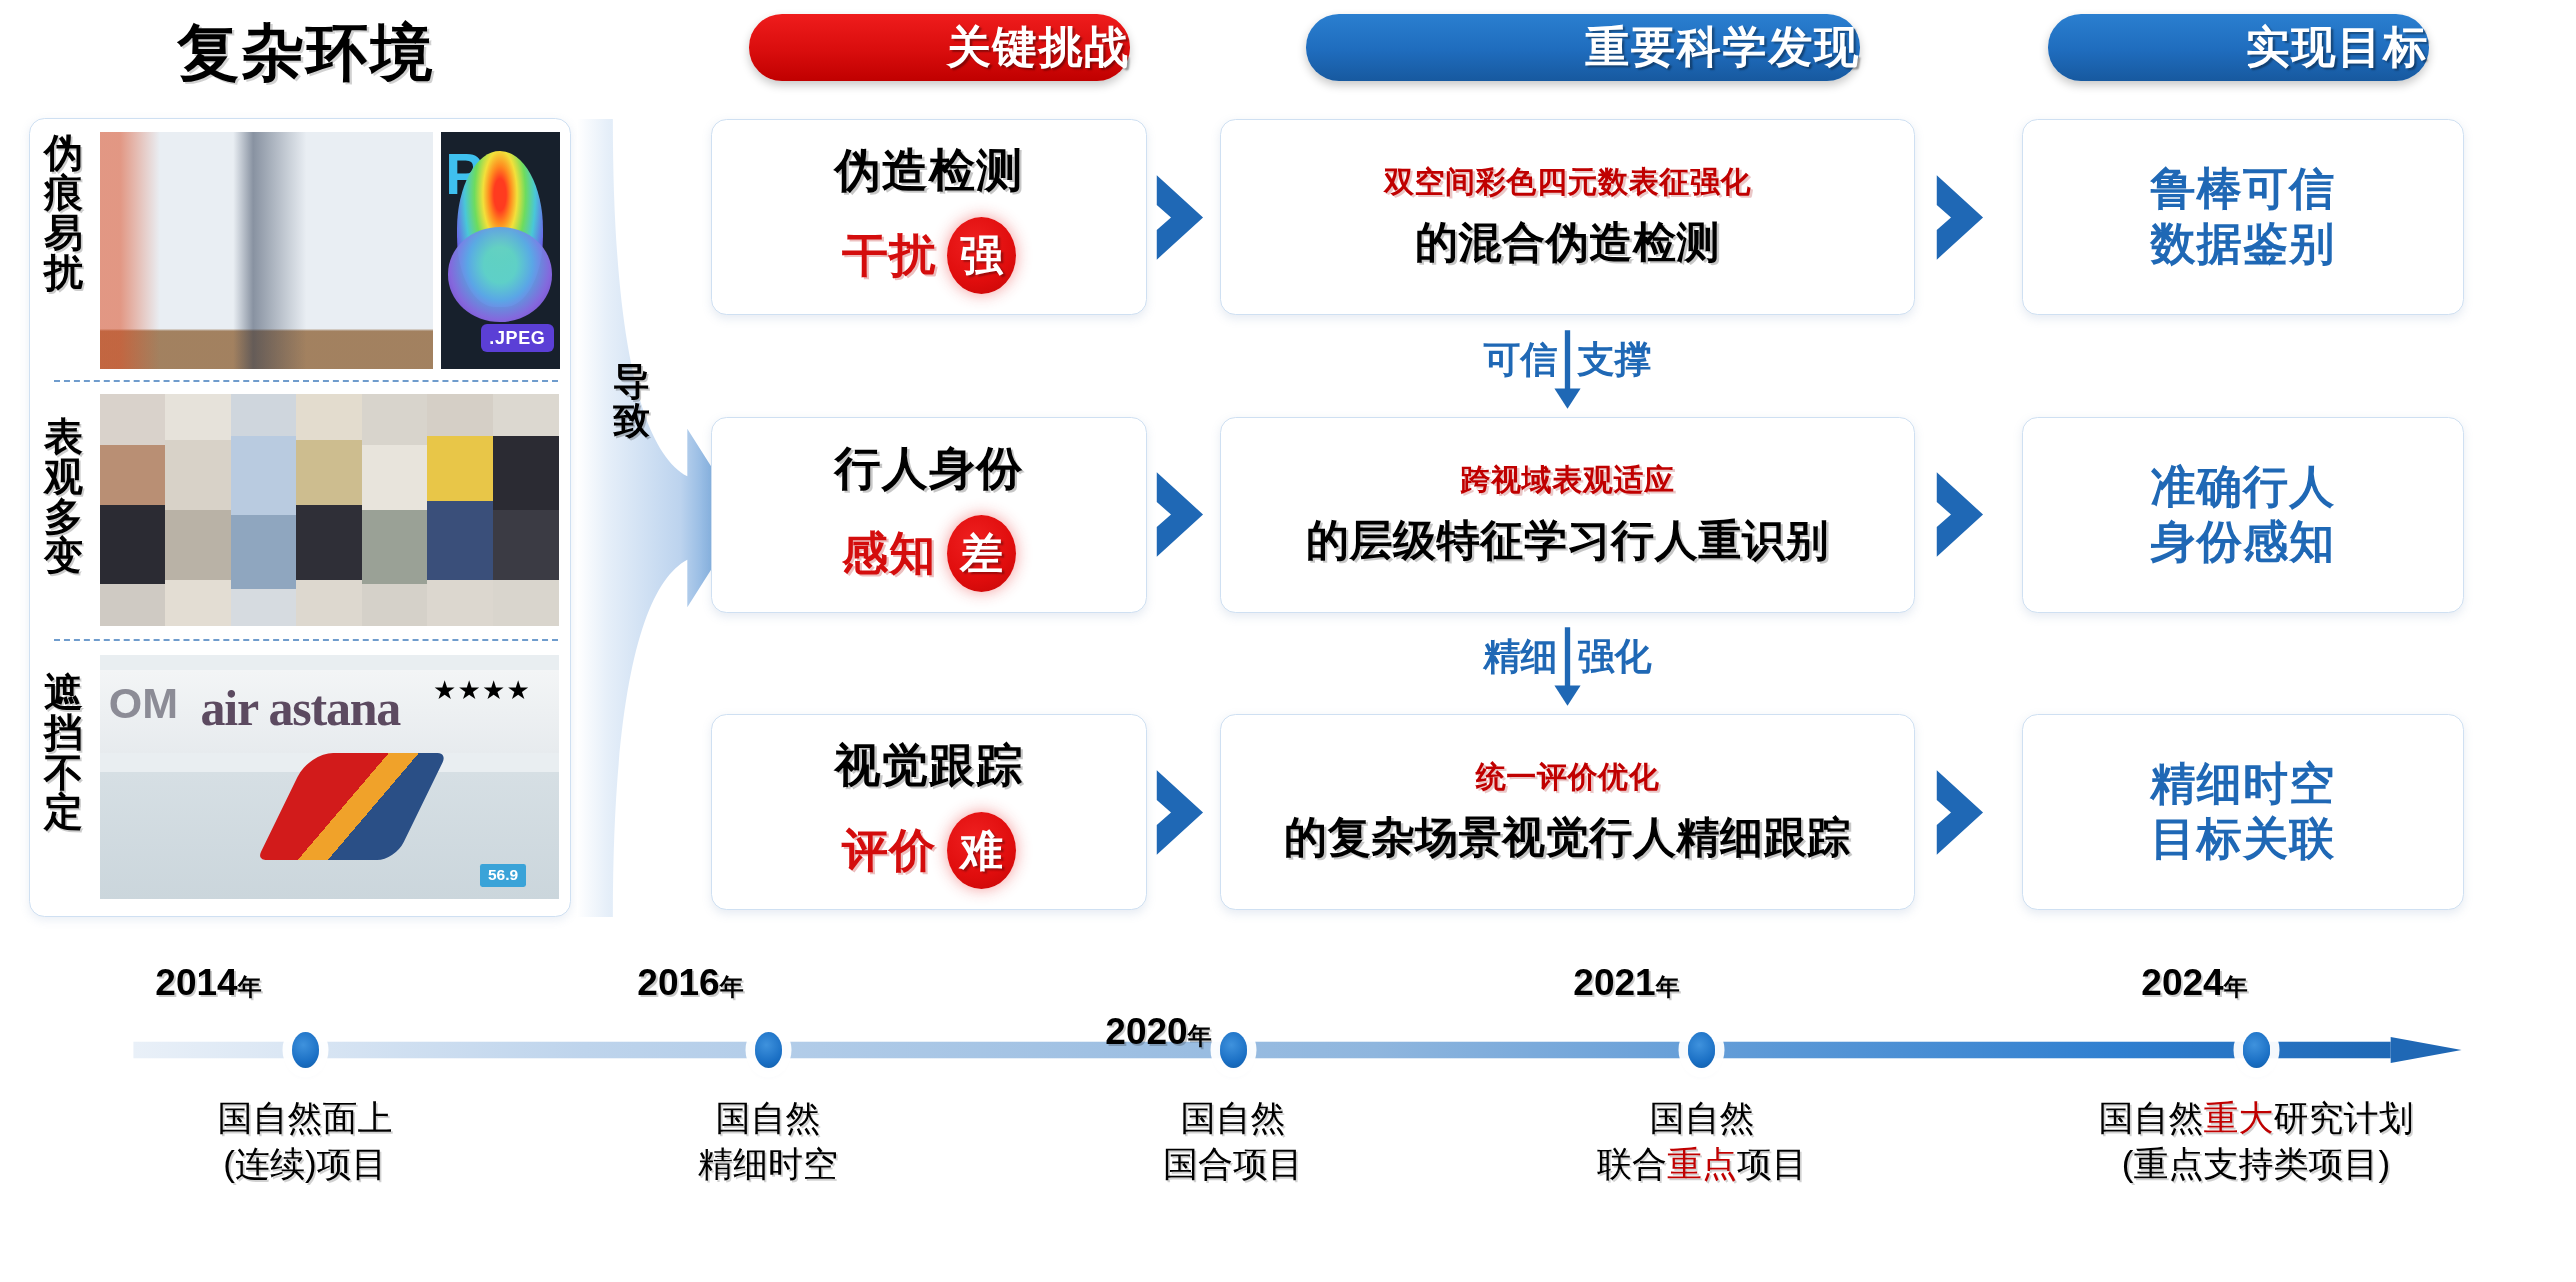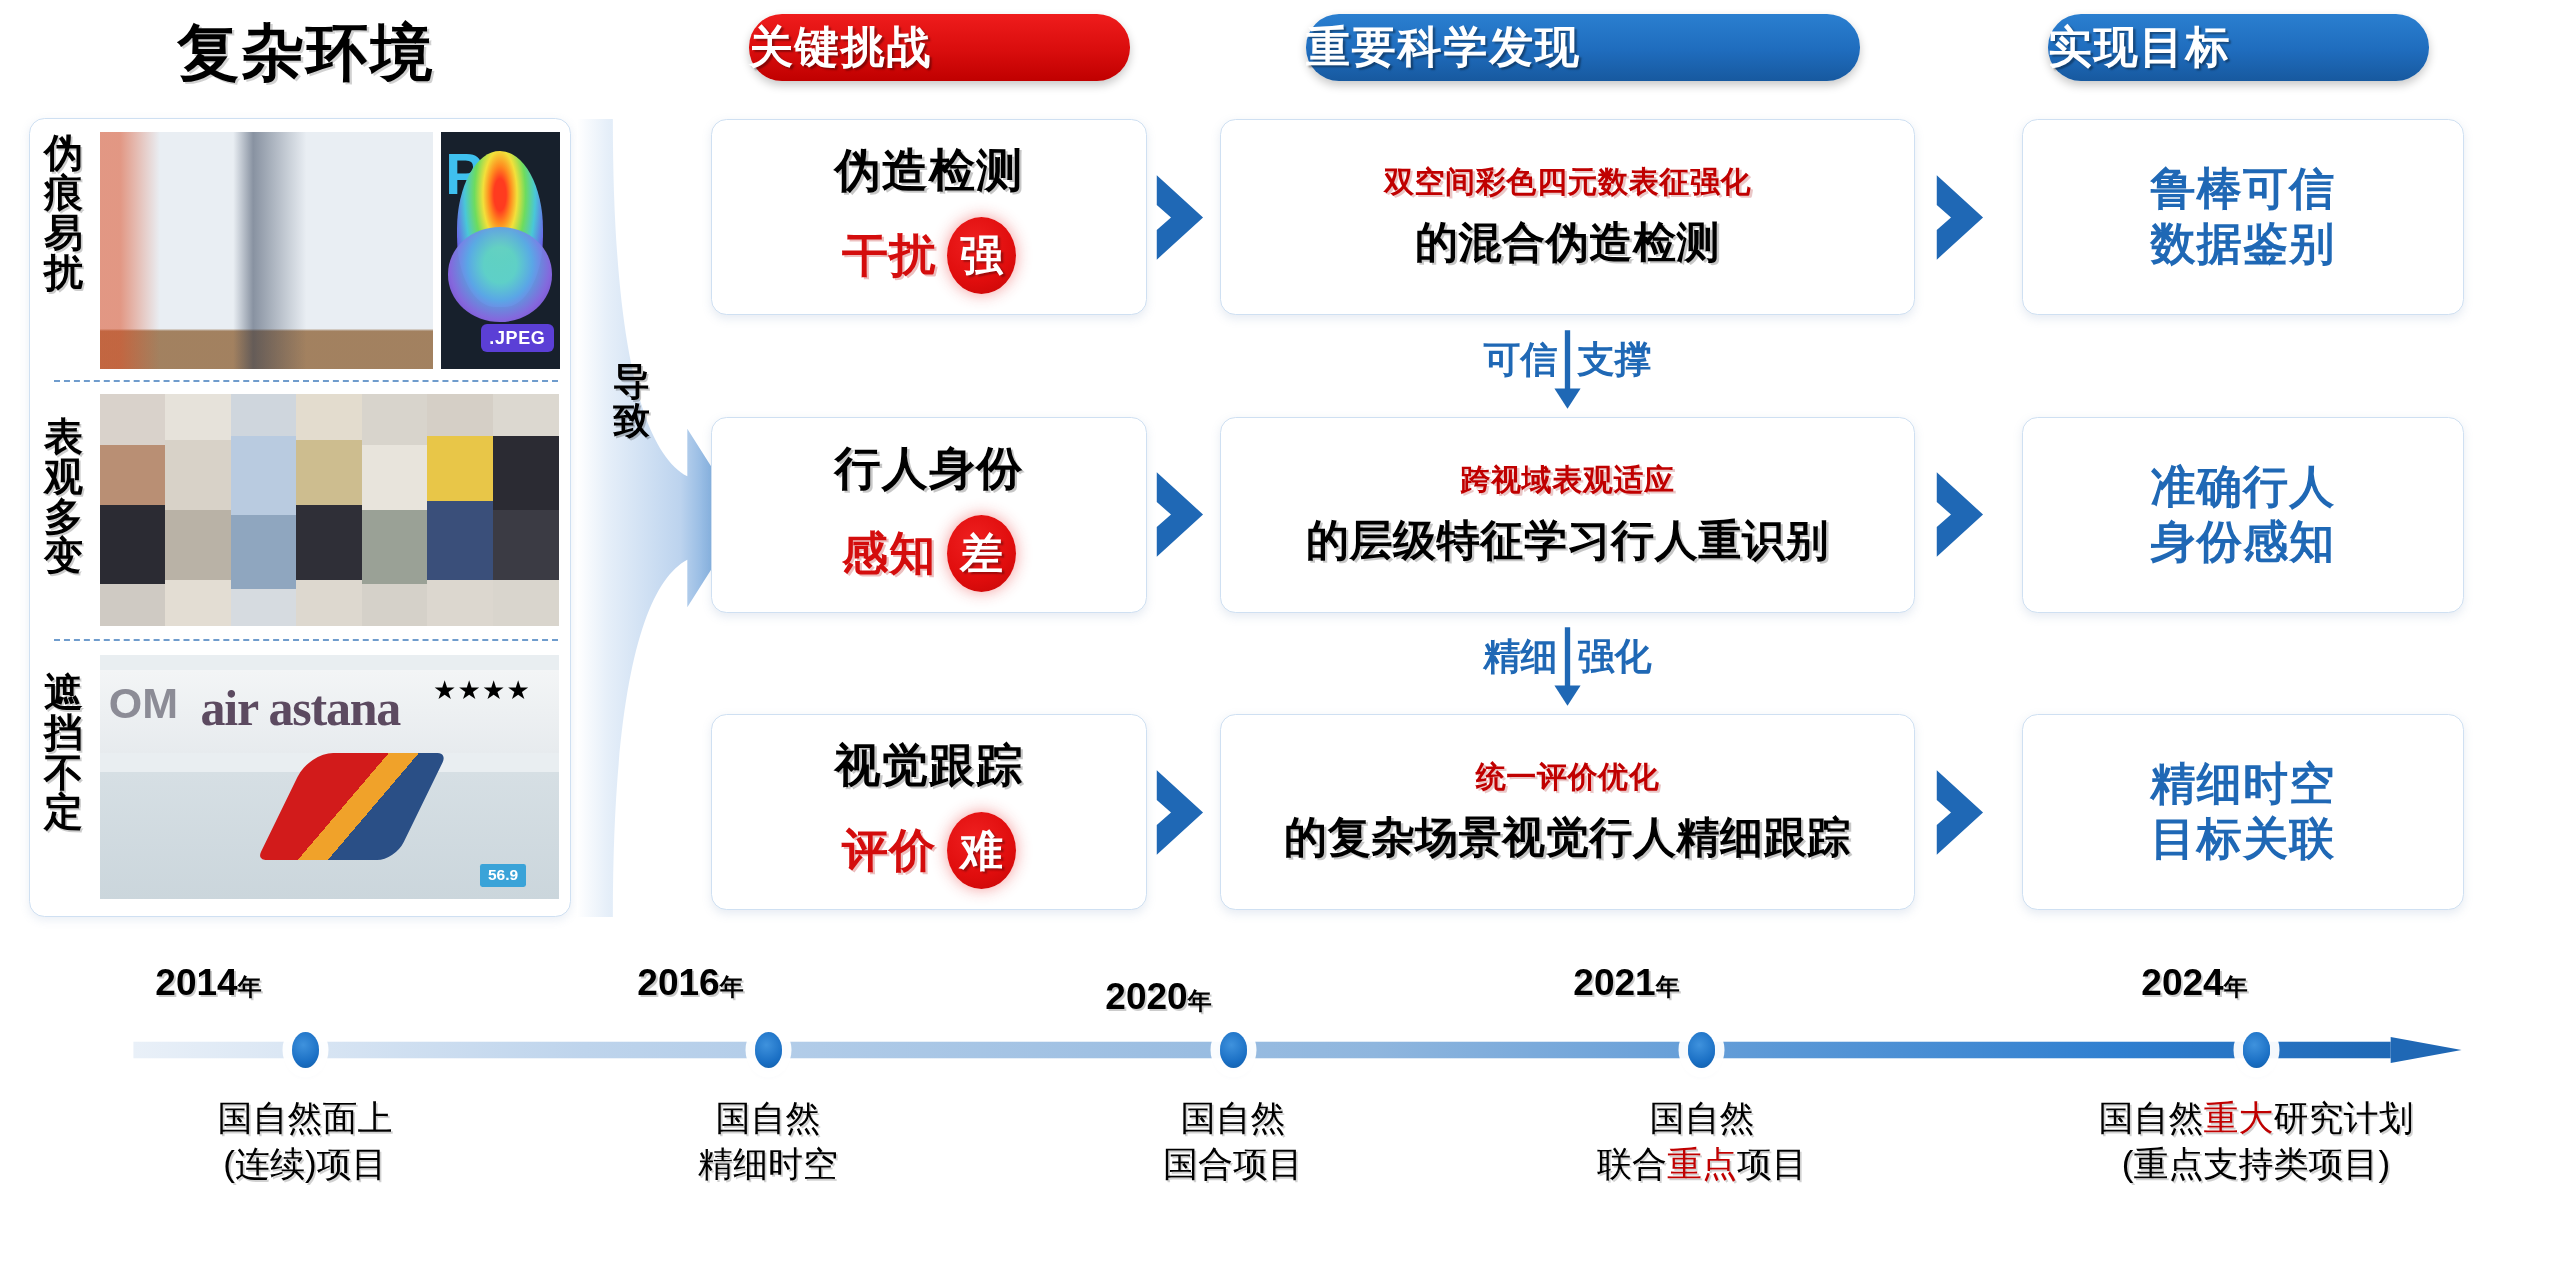--- a/index.html
+++ b/index.html
@@ -14,21 +14,21 @@
   
   .hdr-title {
     position: absolute; left: 89px; top: 10.7px; width: 434px;
     text-align: center;
     font-size: 62px; font-weight: bold; color: #000;
     letter-spacing: 2.4px; white-space: nowrap;
     text-shadow: 2.4px 2.4px 0 rgba(0,0,0,0.18);
   }
   .badge {
     position: absolute; height: 67px; border-radius: 33px;
-    display: flex; align-items: center; justify-content: flex-start;
+    display: flex; align-items: center; justify-content: flex-end;
     color: #fff; font-size: 44px; font-weight: bold; letter-spacing: 1.8px;
     white-space: nowrap;
     box-shadow: 0 4.2px 9.5px rgba(0,0,0,0.22);
     text-shadow: 2.4px 2.4px 1.8px rgba(0,0,0,0.35);
   }
   .badge-red { background: linear-gradient(180deg,#ef1c1c 0%,#d90d0d 55%,#c00000 100%); }
   .badge-blue { background: linear-gradient(180deg,#2a7fd0 0%,#1f6cbd 55%,#17599f 100%); }
   #badge-challenge { left: 749px; top: 14.3px; width: 381px; }
   #badge-discovery { left: 1306px; top: 14.3px; width: 554px; }
   #badge-goal      { left: 2048px; top: 14.3px; width: 381px; }
@@ -398,21 +398,21 @@
 
   <div class="tl-year" style="left:601px; top:962px; width:179px;">
     <span>2016</span><small>年</small>
   </div>
   <div class="tl-dot" style="left:755px; top:1032px;"></div>
   <div class="tl-desc" style="left:649px; top:1095px; width:238px;">
     <div>国自然</div>
     <div>精细时空</div>
   </div>
 
-  <div class="tl-year" style="left:1069px; top:976px; width:179px;">
+  <div class="tl-year" style="left:1069px; top:1011px; width:179px;">
     <span>2020</span><small>年</small>
   </div>
   <div class="tl-dot" style="left:1220px; top:1032px;"></div>
   <div class="tl-desc" style="left:1114px; top:1095px; width:238px;">
     <div>国自然</div>
     <div>国合项目</div>
   </div>
 
   <div class="tl-year" style="left:1537px; top:962px; width:179px;">
     <span>2021</span><small>年</small>

